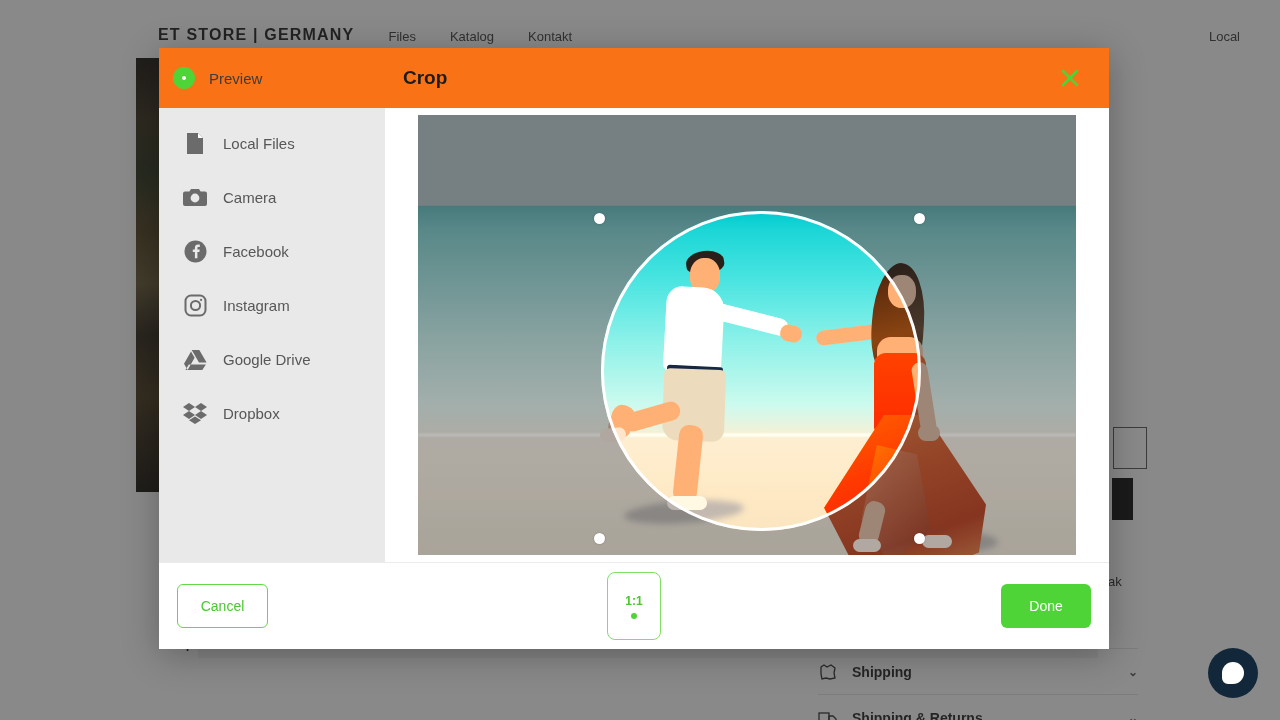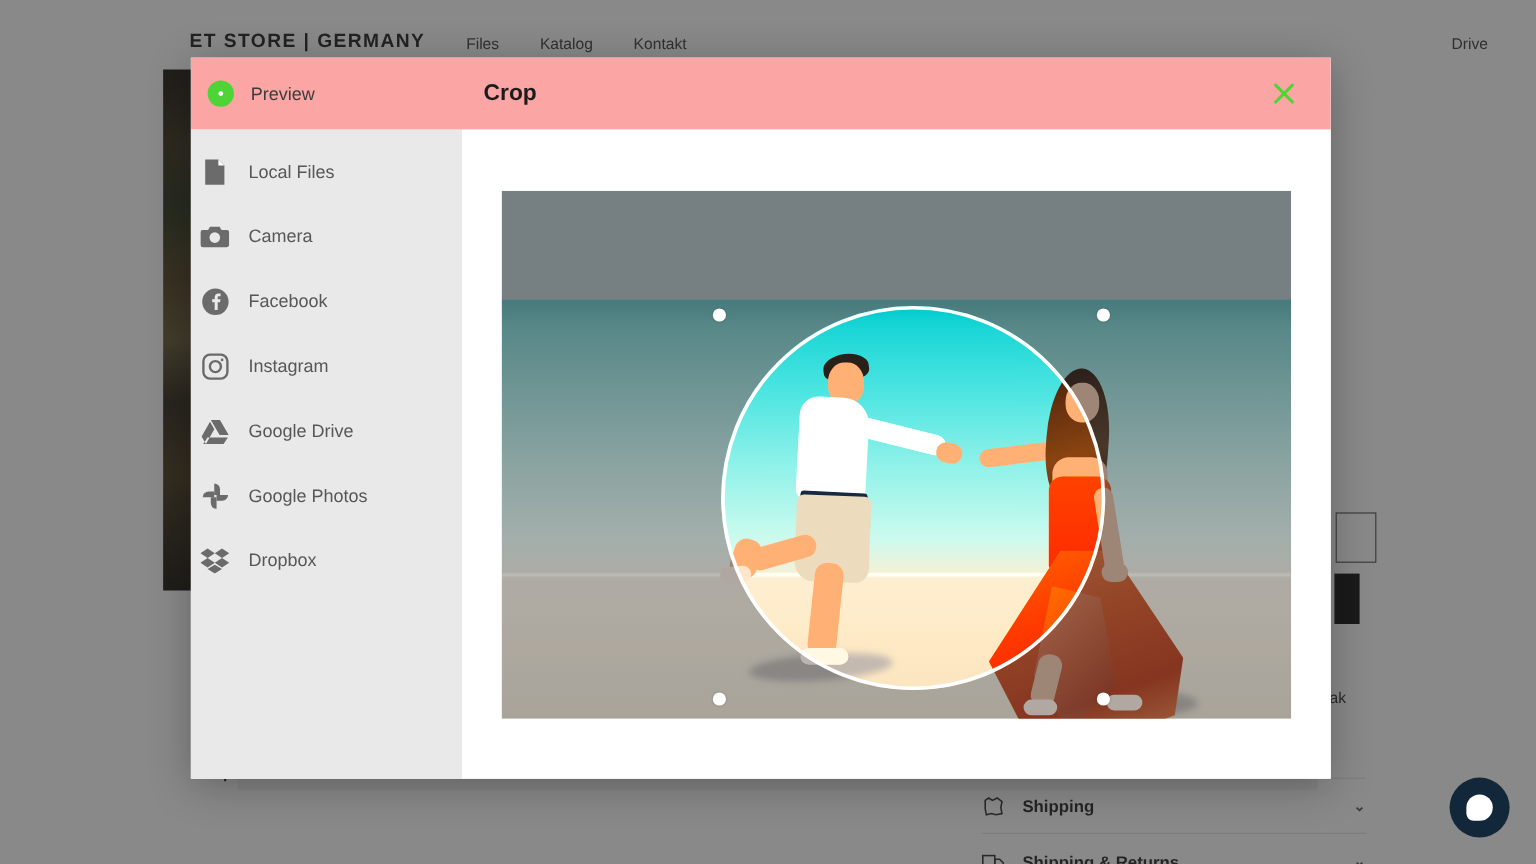--- a/index.html
+++ b/index.html
@@ -112,21 +112,21 @@
     background: #ffffff;
     box-shadow: 0 6px 34px rgba(0,0,0,.28);
     display: flex; flex-direction: column;
     overflow: hidden;
   }
 
   
   .uw-header {
     height: 60px; flex: 0 0 60px;
     display: flex; align-items: center;
-    background: #fca5a5;
+    background: #f97316;
     position: relative;
   }
   .uw-preview-tab {
     width: 226px; height: 60px; flex: 0 0 226px;
     display: flex; align-items: center; gap: 14px; padding-left: 14px;
   }
   .uw-dot-ico {
     width: 22px; height: 22px; border-radius: 50%;
     background: #4fd437;
     display: flex; align-items: center; justify-content: center;
@@ -152,21 +152,21 @@
 
   .uw-sidebar {
     width: 226px; flex: 0 0 226px;
     background: #e9e9e9;
     padding-top: 8px;
     overflow: hidden;
     position: relative;
   }
   .uw-src {
     height: 54px; display: flex; align-items: center; gap: 16px;
-    padding-left: 8px; cursor: pointer;
+    padding-left: 24px; cursor: pointer;
   }
   .uw-src-ico {
     width: 24px; height: 24px; flex: 0 0 24px;
     display: flex; align-items: center; justify-content: center;
     color: #6b6b6b;
   }
   .uw-src-ico svg { display: block; }
   .uw-src-label { font-size: 15px; color: #575757; }
 
   .uw-stage {
@@ -342,21 +342,21 @@
 </head>
 <body>
 
 <div id="page-root">
 
   <div class="bg-topbar">
     <span class="bg-brand">ET STORE | GERMANY</span>
     <span class="bg-navlink">Files</span>
     <span class="bg-navlink">Katalog</span>
     <span class="bg-navlink">Kontakt</span>
-    <span class="bg-navright">Drive</span>
+    <span class="bg-navright">Local</span>
   </div>
 
   <div class="bg-main-strip"></div>
   <div class="bg-gallery"></div>
   <div class="bg-gallery-accent"></div>
   <div class="bg-gallery-accent2"></div>
 
   <div class="bg-detail-col"></div>
   <div class="bg-vline"></div>
   <div class="bg-input-box"></div>
@@ -463,31 +463,20 @@
 
       <div class="uw-src">
         <span class="uw-src-ico">
           <svg width="23" height="21" viewBox="0 0 23 21">
               <path d="M7.7 1h7.6l7.3 12.6H15zM7 2.4L0 14.8 3.6 21l7-12.3zM4.9 15.6h17l-3.6 5.4H1.4z" fill="#6b6b6b"></path>
             </svg>
         </span>
         <span class="uw-src-label">Google Drive</span>
       </div>
 
-      <div class="uw-src">
-        <span class="uw-src-ico">
-          <svg width="23" height="23" viewBox="0 0 24 24" fill="#6b6b6b">
-            <path d="M11 1a5 5 0 015 5v5h-5z"></path>
-              <path d="M23 11a5 5 0 01-5 5h-5v-5z"></path>
-            <path d="M13 23a5 5 0 01-5-5v-5h5z"></path>
-              <path d="M1 13a5 5 0 015-5h5v5z"></path>
-          </svg>
-        </span>
-        <span class="uw-src-label">Google Photos</span>
-      </div>
 
       <div class="uw-src">
         <span class="uw-src-ico">
           <svg width="24" height="22" viewBox="0 0 24 22" fill="#6b6b6b">
             <path d="M6 1L0 5l6 4 6-4zM18 1l-6 4 6 4 6-4zM0 13l6 4 6-4-6-4zM18 9l-6 4 6 4 6-4zM6 18.2l6 3.8 6-3.8-6-3.6z"></path>
           </svg>
         </span>
         <span class="uw-src-label">Dropbox</span>
       </div>
 
@@ -565,13 +554,23 @@
         <div class="crop-ring"></div>
 
         <div class="crop-handle ch-tl"></div>
         <div class="crop-handle ch-tr"></div>
         <div class="crop-handle ch-bl"></div>
         <div class="crop-handle ch-br"></div>
       </div>
     </div>
   </div>
 
+  <div class="uw-footer">
+    <button class="btn-cancel">Cancel</button>
+
+    <div class="ratio-btn">
+      <span class="ratio-label">1:1</span>
+      <span class="ratio-dot"></span>
+    </div>
+
+    <button class="btn-done">Done</button>
+  </div>
 </div>
 
 </body></html>

